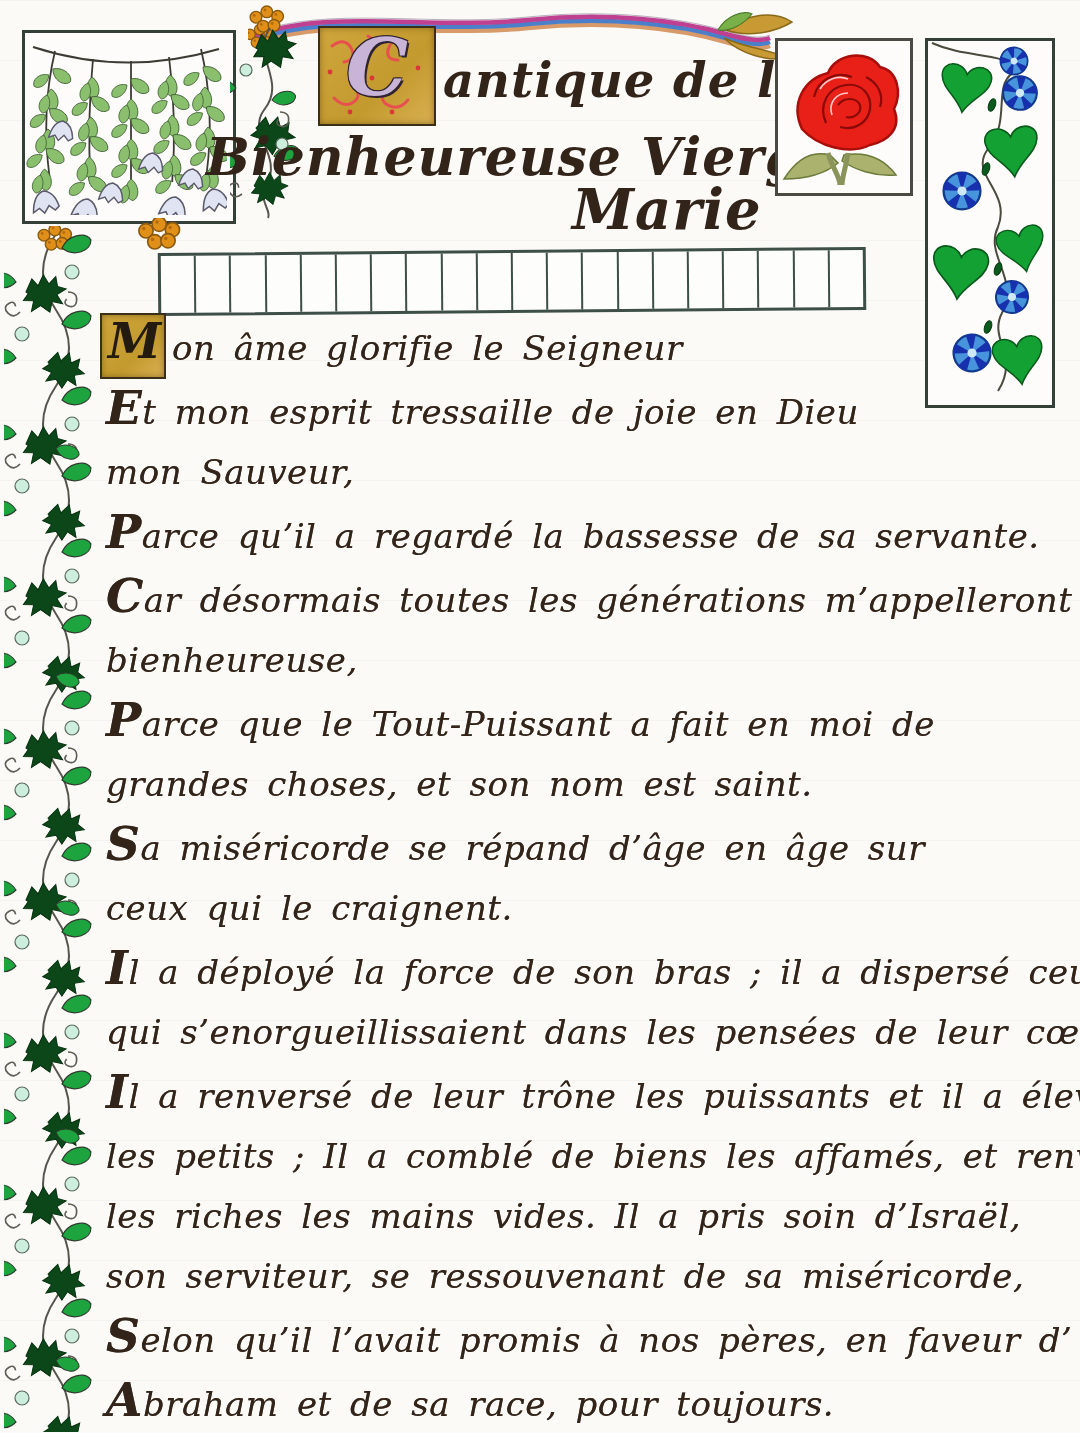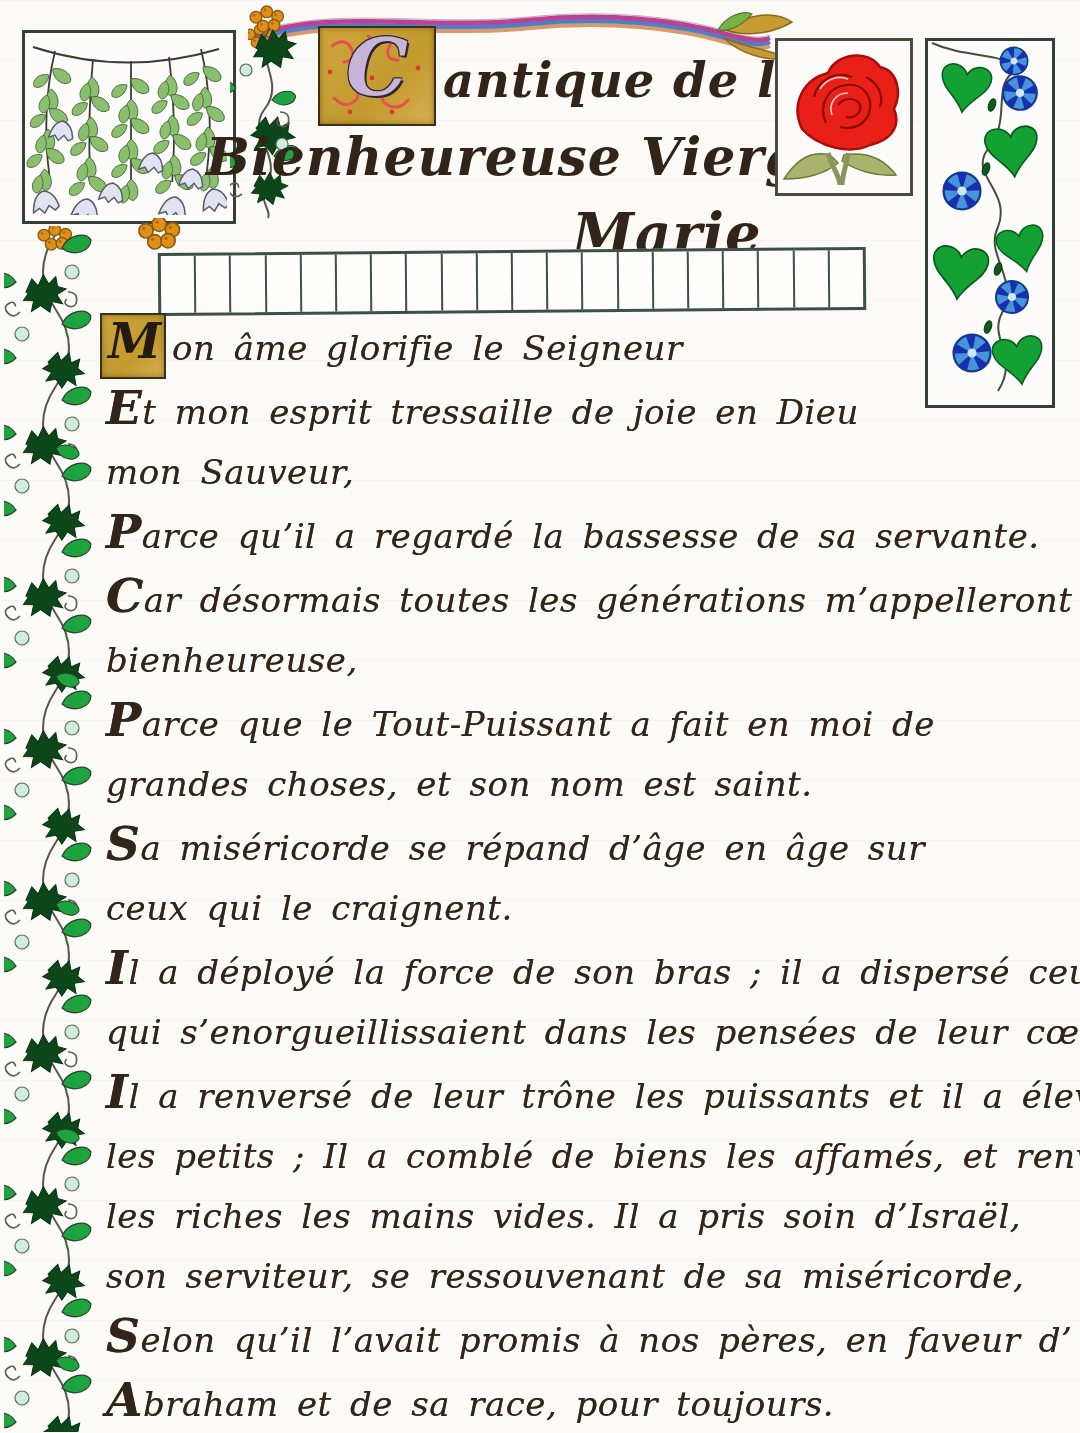--- a/index.html
+++ b/index.html
@@ -9,21 +9,21 @@
       repeating-linear-gradient(180deg, rgba(120,120,130,.05) 0 1px, transparent 1px 60px),
       #fbfaf7;
     font-family:"DejaVu Serif","Liberation Serif",serif;
     color:#33241a;
   }
   .abs{position:absolute;}
   
   .title-line{font-style:italic;font-weight:bold;color:#33241a;letter-spacing:1px;white-space:nowrap;}
   #title1{left:443px;top:52px;font-size:48px;}
   #title2{left:206px;top:126px;font-size:52px;}
-  #title3{left:572px;top:200px;font-size:56px;}
+  #title3{left:572px;top:176px;font-size:56px;}
   
   .gold-box{background:linear-gradient(135deg,#cfa63d,#c39a2e 60%,#d8b052);border:2px solid #3a301a;box-shadow:inset 0 0 6px rgba(90,60,10,.55);}
   #initial-c-box{left:318px;top:26px;width:114px;height:96px;}
   #initial-c{position:absolute;left:26px;top:-6px;font-size:78px;font-style:italic;font-weight:bold;
     color:#c7b4d6;text-shadow:2px 2px 0 #2e2330,-1px -1px 0 #2e2330,1px -1px 0 #2e2330,-1px 1px 0 #2e2330;}
   #initial-m-box{left:100px;top:313px;width:62px;height:62px;}
   #initial-m{position:absolute;left:6px;top:-2px;font-size:48px;font-style:italic;font-weight:bold;color:#241b10;}
   
   .frame{border:3px solid #343f37;background:#fdfcfa;}
   #willow-box{left:22px;top:30px;width:208px;height:188px;}

